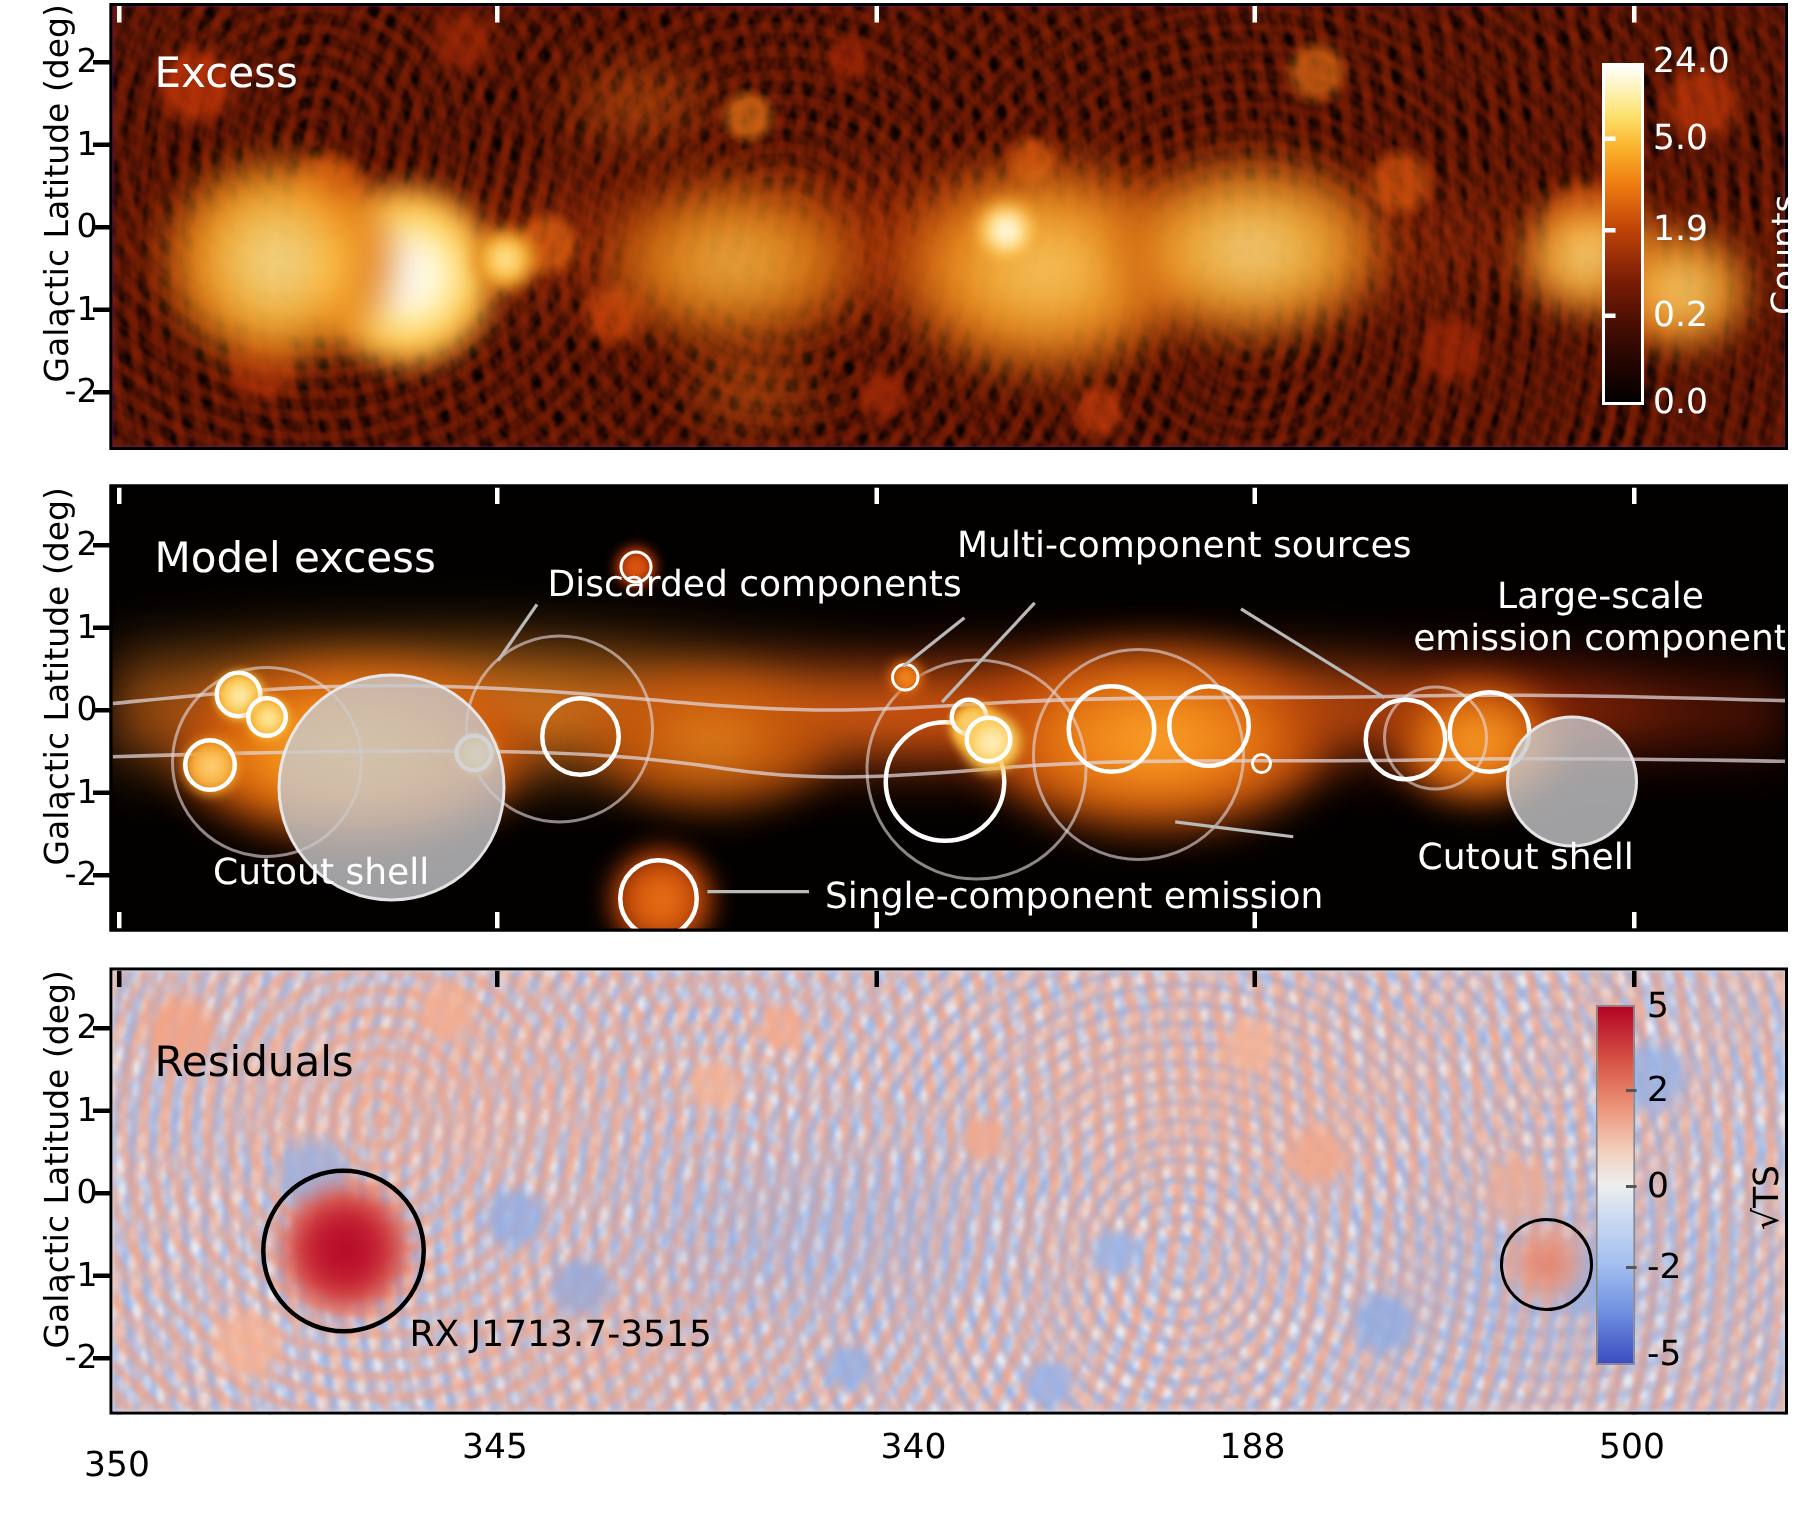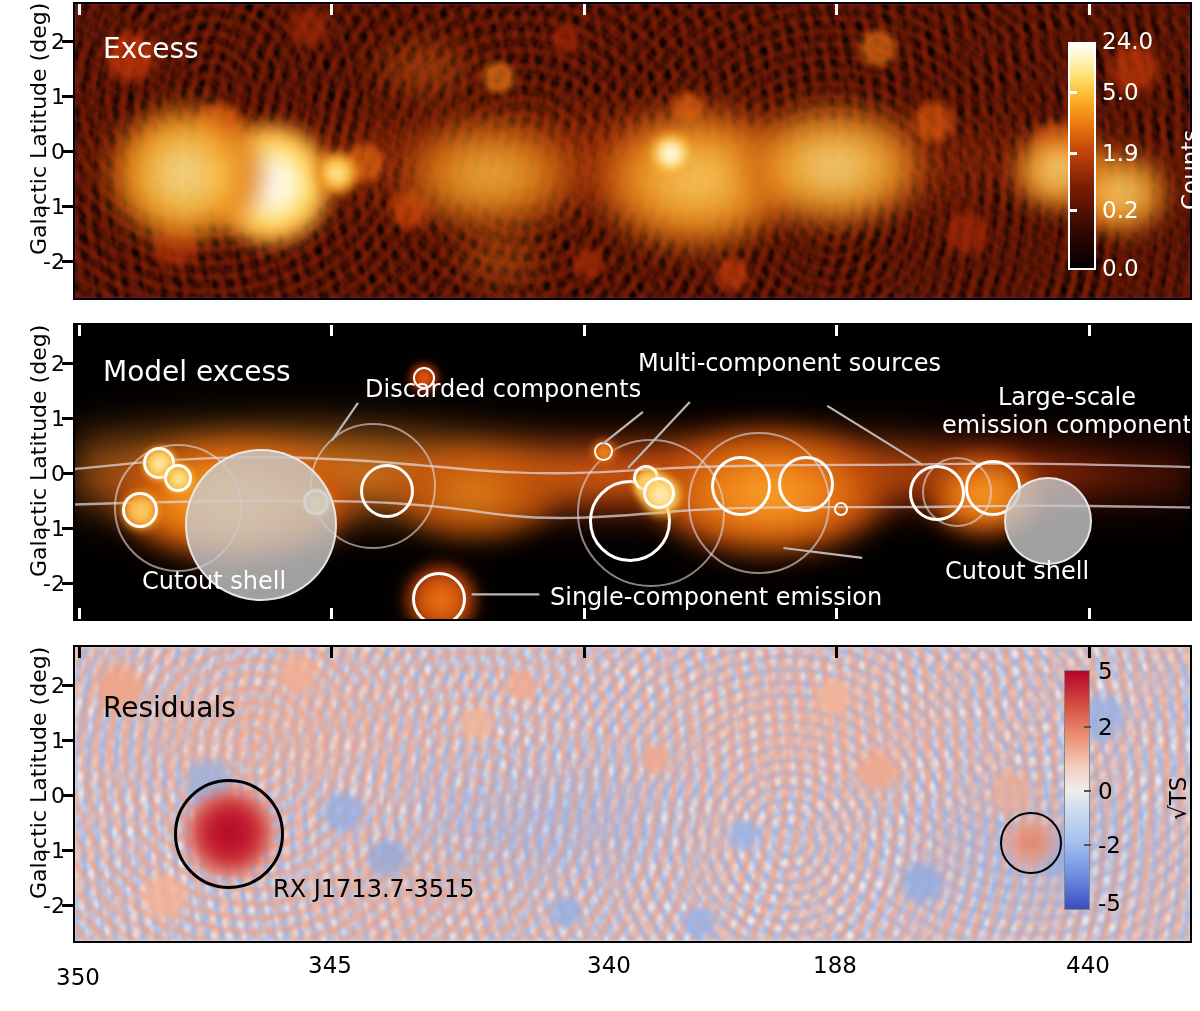--- a/index.html
+++ b/index.html
@@ -88,21 +88,21 @@
   <div class="tickl" style="left:20px;top:673px;width:45px;">2</div>
   <div class="tickl" style="left:20px;top:728px;width:45px;">1</div>
   <div class="tickl" style="left:20px;top:783px;width:45px;">0</div>
   <div class="tickl" style="left:20px;top:838px;width:45px;">-1</div>
   <div class="tickl" style="left:20px;top:893px;width:45px;">-2</div>
 
   <div class="tickx" style="left:38px;top:952px;width:80px;margin-top:12px;">350</div>
   <div class="tickx" style="left:290px;top:952px;width:80px;">345</div>
   <div class="tickx" style="left:569px;top:952px;width:80px;">340</div>
   <div class="tickx" style="left:795px;top:952px;width:80px;">188</div>
-  <div class="tickx" style="left:1048px;top:952px;width:80px;">440</div>
+  <div class="tickx" style="left:1048px;top:952px;width:80px;">500</div>
 
   <div class="tk" style="left:78px;top:931px;width:3px;height:12px;"></div>
   <div class="tk" style="left:330px;top:931px;width:3px;height:12px;"></div>
   <div class="tk" style="left:583px;top:931px;width:3px;height:12px;"></div>
   <div class="tk" style="left:835px;top:931px;width:3px;height:12px;"></div>
   <div class="tk" style="left:1088px;top:931px;width:3px;height:12px;"></div>
   <div class="tk" style="left:128px;top:936px;width:2px;height:7px;"></div>
   <div class="tk" style="left:179px;top:936px;width:2px;height:7px;"></div>
   <div class="tk" style="left:229px;top:936px;width:2px;height:7px;"></div>
   <div class="tk" style="left:280px;top:936px;width:2px;height:7px;"></div>

